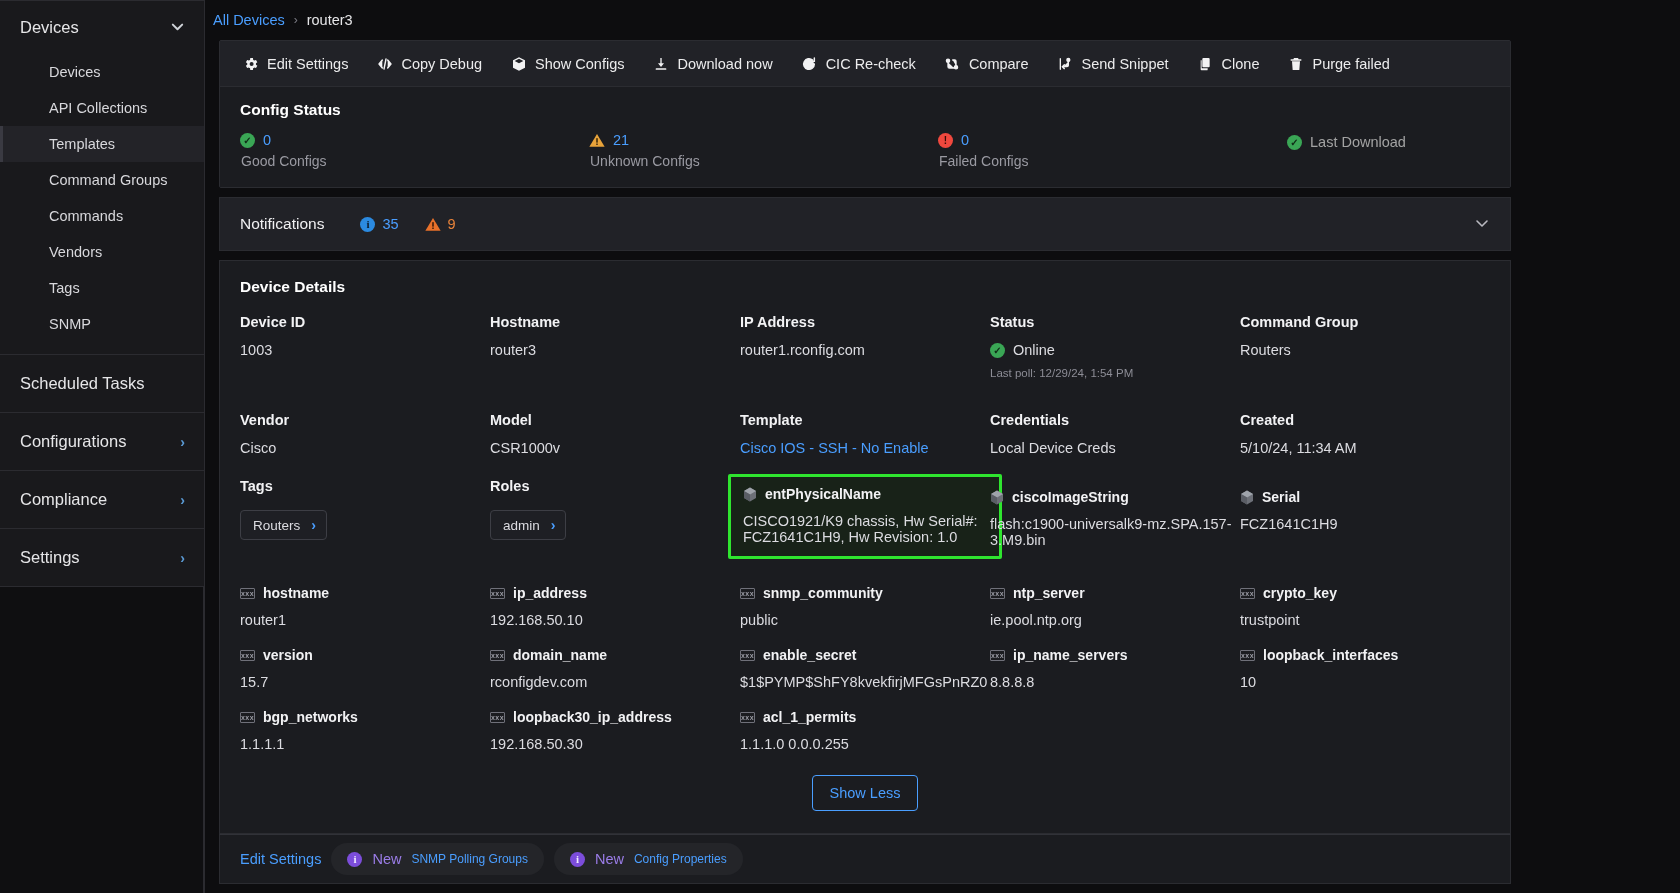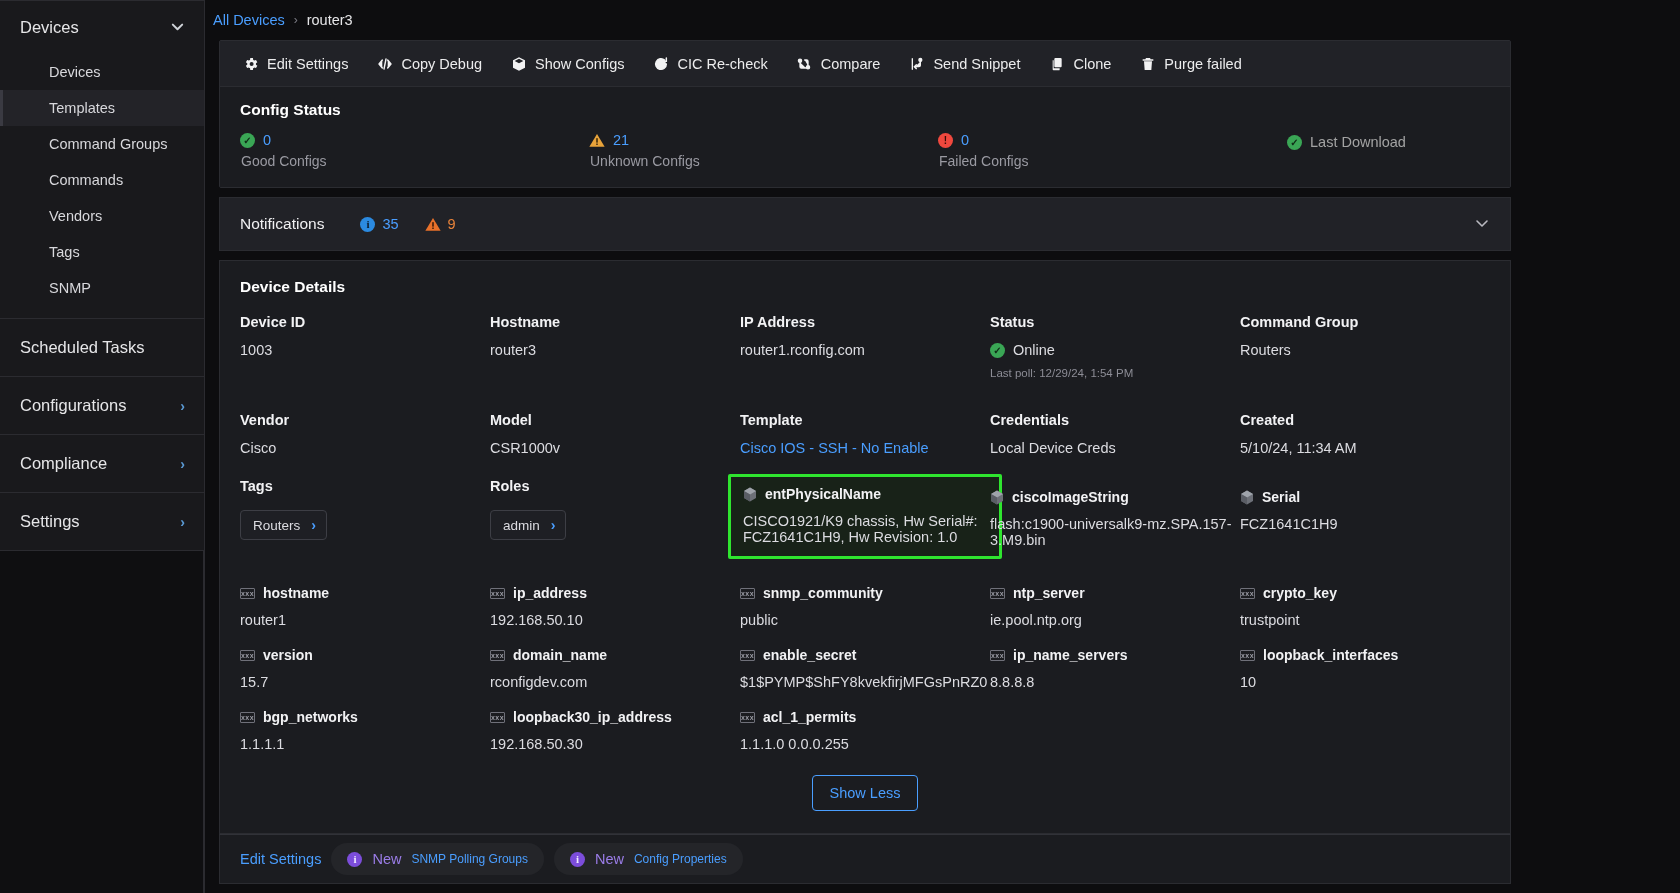--- a/index.html
+++ b/index.html
@@ -190,20 +190,21 @@
     <div class="sb-group-head">
       <span>Devices</span>
       <span class="chev">
         <svg viewBox="0 0 16 16" width="15" height="15" fill="none" stroke="#cfd3d8" stroke-width="2.1" stroke-linecap="round" stroke-linejoin="round">
             <polyline points="3,6 8,11 13,6"></polyline>
           </svg>
       </span>
     </div>
     <div class="sb-sub">
       <div class="sb-item">Devices</div>
+      <div class="sb-item">API Collections</div>
       <div class="sb-item active">Templates</div>
       <div class="sb-item">Command Groups</div>
       <div class="sb-item">Commands</div>
       <div class="sb-item">Vendors</div>
       <div class="sb-item">Tags</div>
       <div class="sb-item">SNMP</div>
     </div>
     <div class="sb-divider"></div>
     <div class="sb-row">
       <span>Scheduled Tasks</span>
@@ -258,20 +259,29 @@
             </span>
             <span>Copy Debug</span>
           </div>
           <div class="tb-btn">
             <span class="tb-ico">
               <svg viewBox="0 0 24 24">
                   <path d="M12 2L3 6.5v11L12 22l9-4.5v-11L12 2zm0 2.3l6.5 3.2L12 10.7 5.5 7.5 12 4.3z"></path>
                 </svg>
             </span>
             <span>Show Configs</span>
+          </div>
+          <div class="tb-btn">
+            <span class="tb-ico">
+              <svg viewBox="0 0 24 24">
+                  <path d="M11 3h2v8h3.5L12 16.5 7.5 11H11V3z"></path>
+                  <rect x="4" y="18.5" width="16" height="2.2" rx="1"></rect>
+                </svg>
+            </span>
+            <span>Download now</span>
           </div>
           <div class="tb-btn">
             <span class="tb-ico">
               <svg viewBox="0 0 24 24" fill="none" stroke="currentColor" stroke-width="2.2" stroke-linecap="round">
                   <path d="M20 12a8 8 0 11-2.6-5.9"></path>
                   <polyline points="20,3 20,8 15,8" fill="none"></polyline>
                 </svg>
             </span>
             <span>CIC Re-check</span>
           </div>

